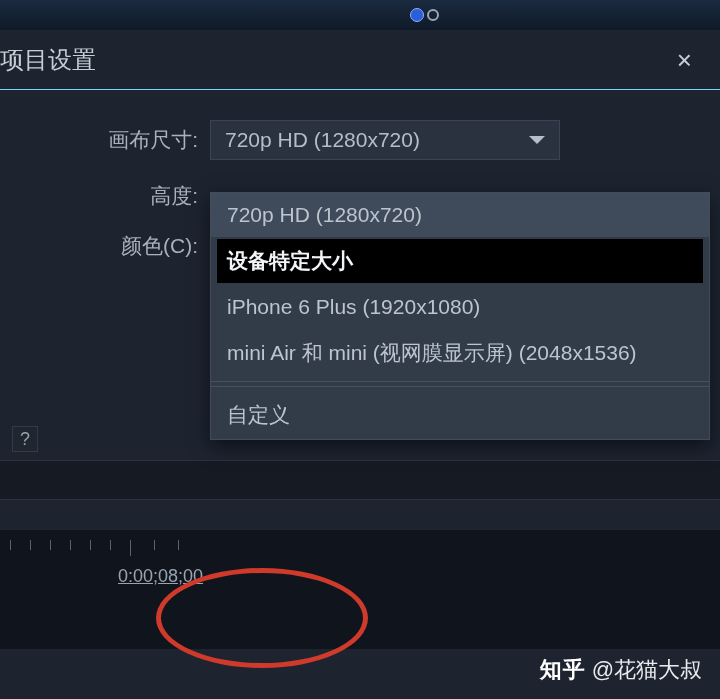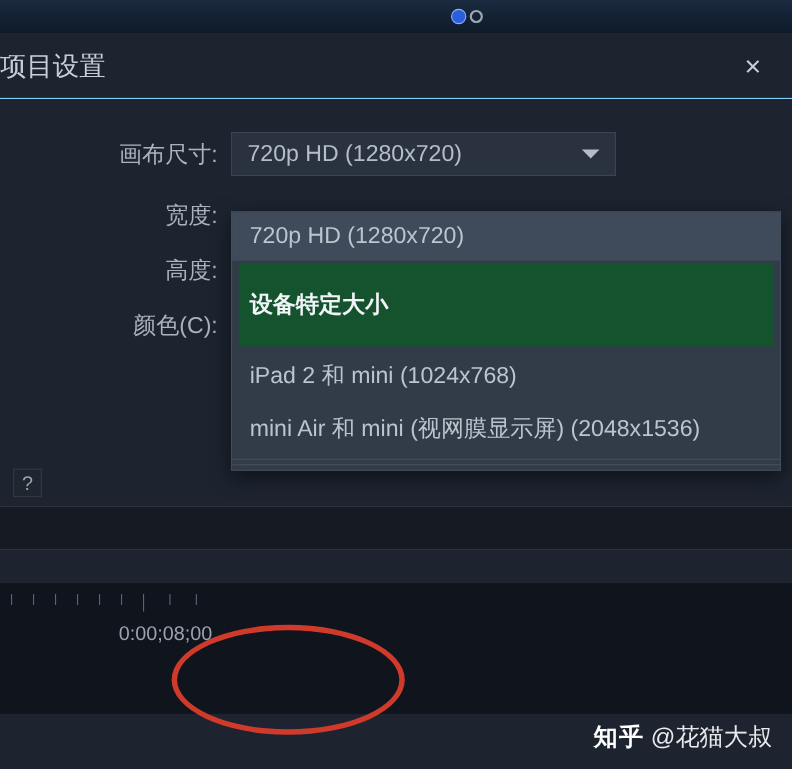--- a/index.html
+++ b/index.html
@@ -114,25 +114,25 @@
     .dropdown-item {
       padding: 10px 16px;
       color: #bcc4ce;
       font-size: 21px;
       cursor: pointer;
     }
     .dropdown-item.highlight {
       background: #3f4a5a;
     }
     .dropdown-group-label {
-      padding: 24px 10px;
+      padding: 8px 10px;
       color: #f2f4f7;
       font-size: 21px;
       font-weight: 600;
-      background: #14532d;
+      background: #000000;
       margin: 2px 6px;
     }
     .dropdown-separator {
       height: 1px;
       background: #46505e;
       margin: 4px 0;
     }
     .help-btn {
       position: absolute;
       left: 12px;
@@ -172,21 +172,21 @@
       width: 1px; height: 10px;
       background: #5a6573;
     }
     .tick.major { height: 16px; }
     .time-label {
       position: absolute;
       top: 36px;
       color: #9aa4b0;
       font-size: 18px;
     }
-    .time-label.t1 { left: 108px; }
+    .time-label.t1 { left: 118px; text-decoration: underline; }
     .red-circle {
       position: absolute;
       top: 568px;
       left: 156px;
       width: 212px; height: 100px;
       border: 5px solid #d03a2b;
       border-radius: 50%;
       pointer-events: none;
       z-index: 30;
     }
@@ -227,37 +227,35 @@
 
   <div class="form-body">
     <div class="form-row">
       <div class="form-label">画布尺寸:</div>
       <div class="canvas-select">
         <div class="canvas-select-value">720p HD (1280x720)</div>
         <div class="canvas-select-caret"></div>
       </div>
     </div>
     <div class="form-row">
-      <div class="form-label">宽度:</div>
-    </div>
-    <div class="form-row">
       <div class="form-label">高度:</div>
     </div>
     <div class="form-row">
       <div class="form-label">颜色(C):</div>
     </div>
   </div>
 
   <div class="dropdown">
     <div class="dropdown-item highlight">720p HD (1280x720)</div>
     <div class="dropdown-group-label">设备特定大小</div>
-    <div class="dropdown-item">iPad 2 和 mini (1024x768)</div>
+    <div class="dropdown-item">iPhone 6 Plus (1920x1080)</div>
     <div class="dropdown-item">mini Air 和 mini (视网膜显示屏) (2048x1536)</div>
     <div class="dropdown-separator"></div>
     <div class="dropdown-separator"></div>
+    <div class="dropdown-item">自定义</div>
   </div>
 
   <div class="help-btn">
     <span>?</span>
   </div>
 
   <div class="lower-panel"></div>
 
   <div class="timeline-area">
     <div class="timeline-ticks">

